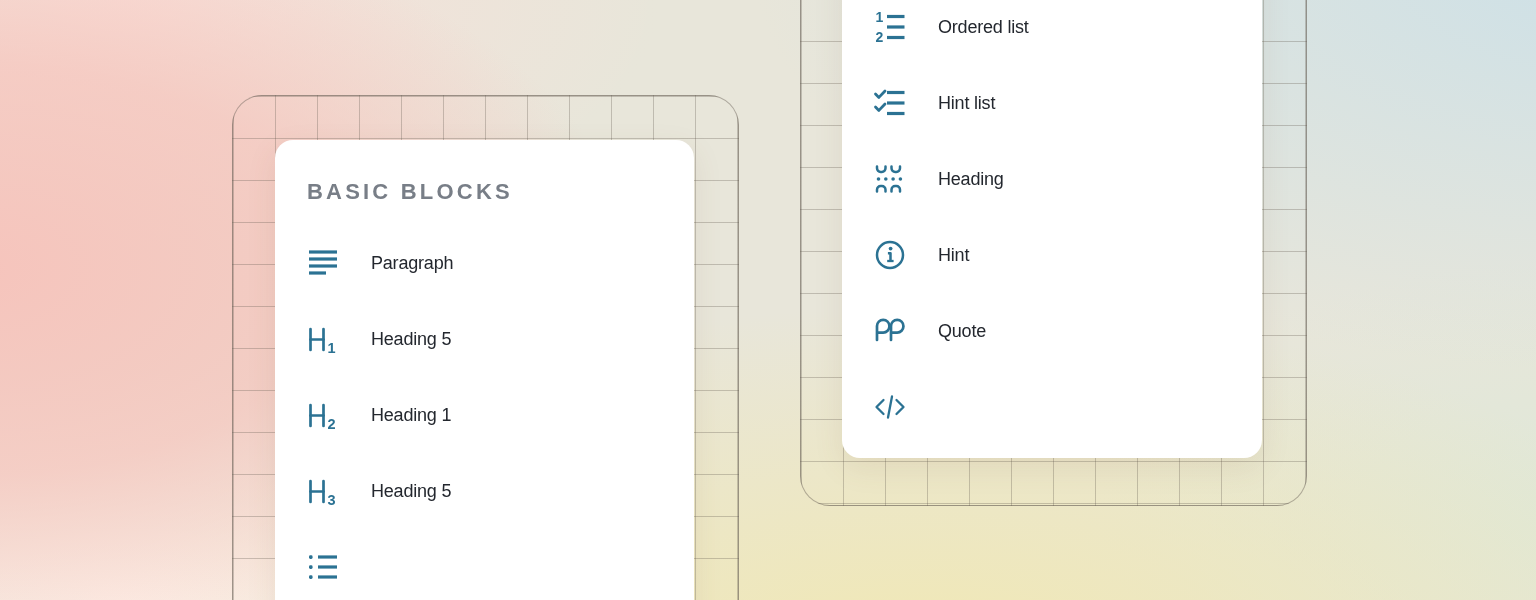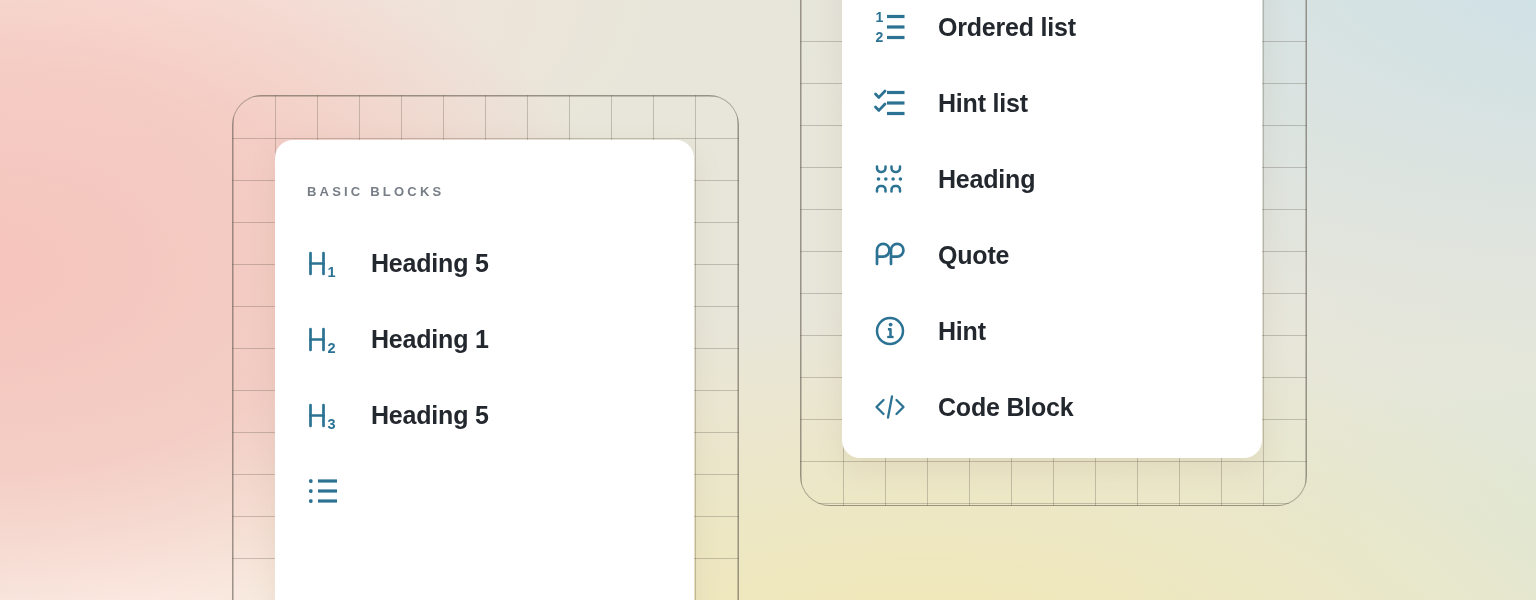--- a/index.html
+++ b/index.html
@@ -37,38 +37,51 @@
     position:absolute;background:#ffffff;border-radius:18px;
     box-shadow:0 10px 30px rgba(125,85,60,0.10);
   }
   .card-left{left:275px;top:140px;width:419px;height:530px;padding-top:42px;box-sizing:border-box;}
   .card-right{
     left:842px;top:-100px;width:420px;height:558px;box-sizing:border-box;
     display:flex;flex-direction:column;justify-content:flex-end;padding-bottom:13px;
   }
   .section-label{
     margin:0 12px 23px 32px;
-    font-size:13px;font-weight:700;letter-spacing:3.2px;
+    font-size:22px;font-weight:700;letter-spacing:3.2px;
     color:var(--section);line-height:20px;
   }
   ul.menu{list-style:none;margin:0;padding:0;}
   .menu-item{display:flex;align-items:center;height:76px;padding-left:31px;cursor:pointer;}
   .menu-item .icon{width:34px;height:34px;flex:0 0 34px;margin-right:31px;display:flex;align-items:center;justify-content:center;}
   .menu-item .icon svg{width:34px;height:34px;display:block;}
-  .menu-item .label{font-size:25px;font-weight:700;color:var(--label);letter-spacing:-0.2px;white-space:nowrap;}
+  .menu-item .label{font-size:18px;font-weight:400;color:var(--label);letter-spacing:-0.2px;white-space:nowrap;}
 </style>
 </head>
 <body>
 
 <div class="grid-panel left"></div>
 <div class="grid-panel right"></div>
 
 <div class="card card-left">
   <div class="section-label">BASIC BLOCKS</div>
   <ul class="menu" id="left-menu-list">
+      <li class="menu-item">
+        <span class="icon">
+          <svg viewBox="0 0 34 34">
+            <g fill="none" stroke="#2b7293" stroke-width="3.2">
+      <path d="M3 6 H31"></path>
+              <path d="M3 13 H31"></path>
+              <path d="M3 20 H31"></path>
+              <path d="M3 27 H20"></path>
+            </g>
+          </svg>
+        </span>
+        <span class="label">Paragraph</span>
+      </li>
       <li class="menu-item">
         <span class="icon">
           <svg viewBox="0 0 34 34">
     <g fill="none" stroke="#2b7293" stroke-width="2.7" stroke-linecap="round">
       <path d="M4.5 7 V28"></path>
               <path d="M4.5 17.5 H17.5"></path>
               <path d="M17.5 7 V28"></path>
     </g>
     <text x="21.5" y="30.5" font-size="14.5" font-weight="700" fill="#2b7293" font-family="'Liberation Sans',sans-serif">1</text>
   </svg>
@@ -167,45 +180,44 @@
               <circle cx="20.1" cy="17" r="1.8"></circle>
               <circle cx="27.4" cy="17" r="1.8"></circle>
             </g>
           </svg>
         </span>
         <span class="label">Heading</span>
       </li>
       <li class="menu-item">
         <span class="icon">
           <svg viewBox="0 0 34 34">
-      <g fill="none" stroke="#2b7293" stroke-width="2.7" stroke-linecap="round" stroke-linejoin="round">
-        <path d="M4 26 V12 a6.2 6.2 0 0 1 6.2 -6.2 a6.2 6.2 0 0 1 6.2 6.2 v0.4 a6.2 6.2 0 0 1 -6.2 6.2 H4"></path>
-        <path d="M18 26 V12 a6.2 6.2 0 0 1 6.2 -6.2 a6.2 6.2 0 0 1 6.2 6.2 v0.4 a6.2 6.2 0 0 1 -6.2 6.2 H18"></path>
-            </g>
-          </svg>
-        </span>
-        <span class="label">Quote</span>
-      </li>
-      <li class="menu-item">
-        <span class="icon">
-          <svg viewBox="0 0 34 34">
       <circle cx="17" cy="17" r="13" fill="none" stroke="#2b7293" stroke-width="2.5"></circle>
       <circle cx="17.6" cy="10.6" r="1.9" fill="#2b7293"></circle>
       <path d="M14.9 15.3 h2.6 v7.4" fill="none" stroke="#2b7293" stroke-width="2.5" stroke-linejoin="round"></path>
       <path d="M14.2 23 h6.4" fill="none" stroke="#2b7293" stroke-width="2.3"></path>
           </svg>
         </span>
         <span class="label">Hint</span>
       </li>
       <li class="menu-item">
         <span class="icon">
           <svg viewBox="0 0 34 34">
+      <g fill="none" stroke="#2b7293" stroke-width="2.7" stroke-linecap="round" stroke-linejoin="round">
+        <path d="M4 26 V12 a6.2 6.2 0 0 1 6.2 -6.2 a6.2 6.2 0 0 1 6.2 6.2 v0.4 a6.2 6.2 0 0 1 -6.2 6.2 H4"></path>
+        <path d="M18 26 V12 a6.2 6.2 0 0 1 6.2 -6.2 a6.2 6.2 0 0 1 6.2 6.2 v0.4 a6.2 6.2 0 0 1 -6.2 6.2 H18"></path>
+            </g>
+          </svg>
+        </span>
+        <span class="label">Quote</span>
+      </li>
+      <li class="menu-item">
+        <span class="icon">
+          <svg viewBox="0 0 34 34">
       <g fill="none" stroke="#2b7293" stroke-width="2.3" stroke-linecap="round" stroke-linejoin="round">
         <path d="M10.5 10 L3.5 17 L10.5 24"></path>
               <path d="M23.5 10 L30.5 17 L23.5 24"></path>
               <path d="M19 6.5 L15 27.5"></path>
             </g>
           </svg>
         </span>
-        <span class="label">Code Block</span>
       </li>
     </ul>
 </div>
 
 </body></html>

